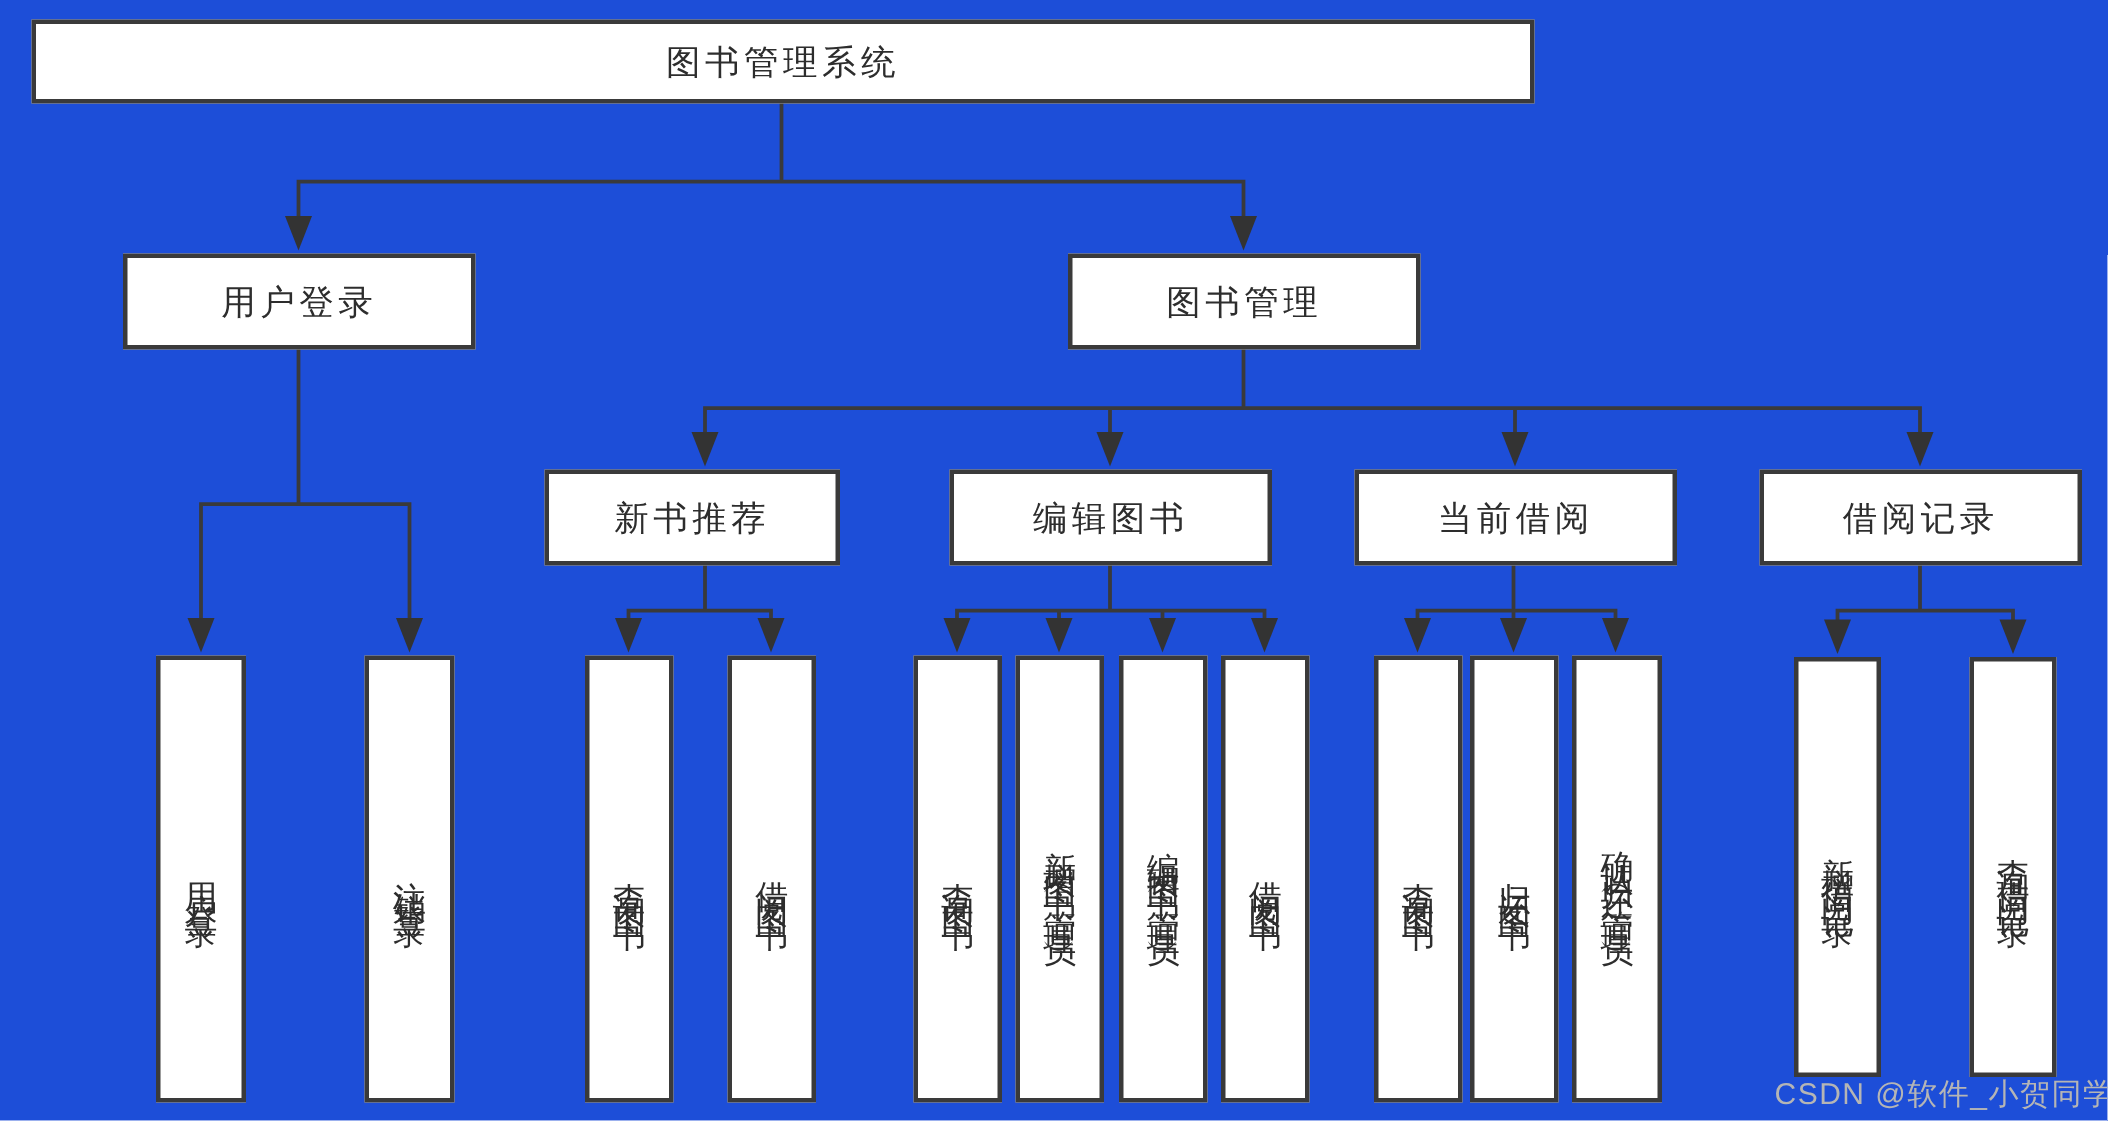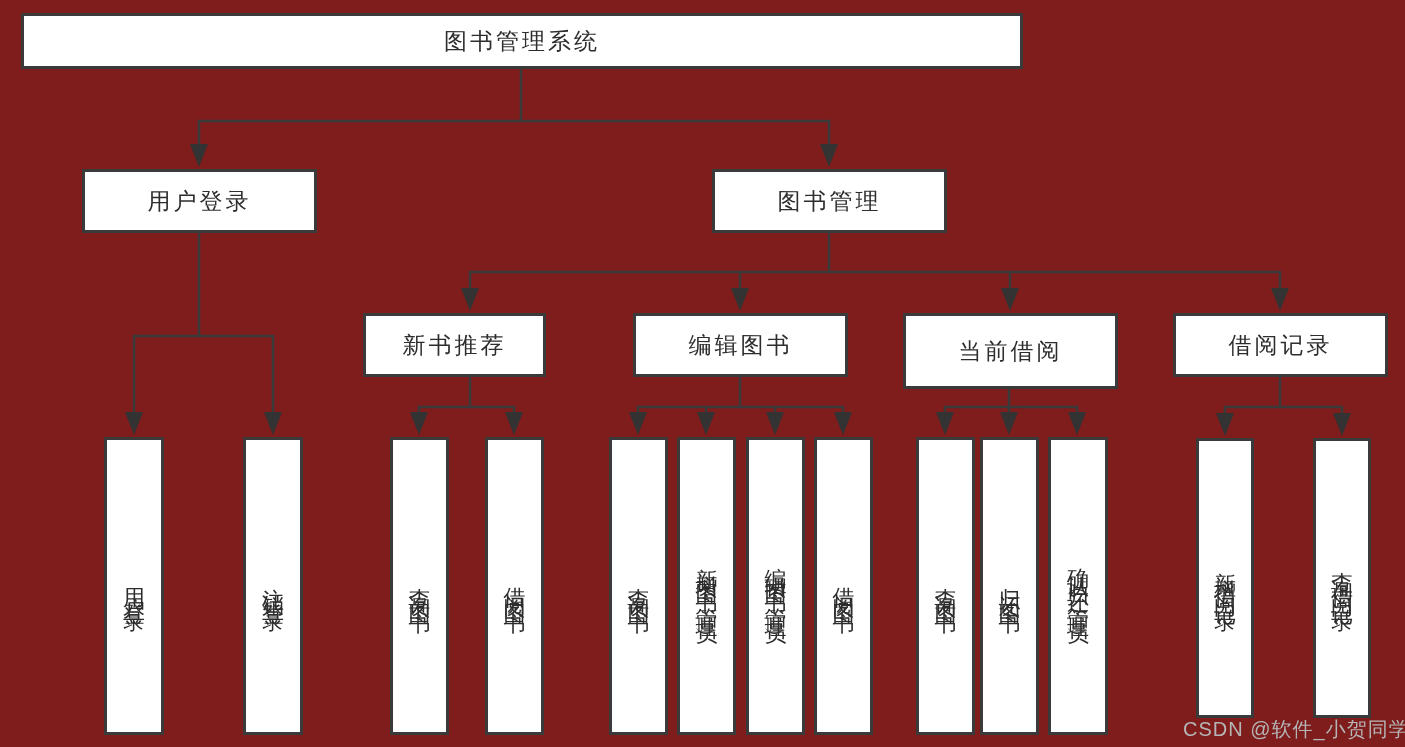--- a/index.html
+++ b/index.html
@@ -1,20 +1,20 @@
 <!DOCTYPE html>
 <html><head>
 <meta charset="utf-8">
 <style>
   html, body { margin: 0; padding: 0; background: #ffffff; }
   .stage {
     position: relative;
     width: 1405px;
     height: 747px;
-    background: #7f1d1d;
+    background: #1d4ed8;
     font-family: "Liberation Sans", "DejaVu Sans", sans-serif;
     color: #2d2d2d;
     overflow: hidden;
   }
   .connectors {
     position: absolute;
     left: 0; top: 0;
     width: 1405px; height: 747px;
   }
   .node {
@@ -37,23 +37,23 @@
     writing-mode: vertical-rl;
     text-orientation: mixed;
     font-size: 22px;
     letter-spacing: 8px;
     line-height: 1;
   }
   
   .n-root   { left: 21px;  top: 13px;  width: 1002px; height: 56px; }
   .n-login  { left: 82px;  top: 169px; width: 235px;  height: 64px; }
   .n-mgmt   { left: 712px; top: 169px; width: 235px;  height: 64px; }
-  .n-rec    { left: 363px; top: 313px; width: 183px;  height: 64px; }
+  .n-rec    { left: 363px; top: 313px; width: 197px;  height: 64px; }
   .n-borrow { left: 633px; top: 313px; width: 215px;  height: 64px; }
-  .n-cur    { left: 903px; top: 313px; width: 215px;  height: 76px; }
+  .n-cur    { left: 903px; top: 313px; width: 215px;  height: 64px; }
   .n-recd   { left: 1173px;top: 313px; width: 215px;  height: 64px; }
 
   .l-a1 { left: 104px;  top: 437px; width: 60px; height: 298px; }
   .l-a2 { left: 243px;  top: 437px; width: 60px; height: 298px; }
   .l-b1 { left: 390px;  top: 437px; width: 59px; height: 298px; }
   .l-b2 { left: 485px;  top: 437px; width: 59px; height: 298px; }
   .l-c1 { left: 609px;  top: 437px; width: 59px; height: 298px; }
   .l-c2 { left: 677px;  top: 437px; width: 59px; height: 298px; }
   .l-c3 { left: 746px;  top: 437px; width: 59px; height: 298px; }
   .l-c4 { left: 814px;  top: 437px; width: 59px; height: 298px; }

